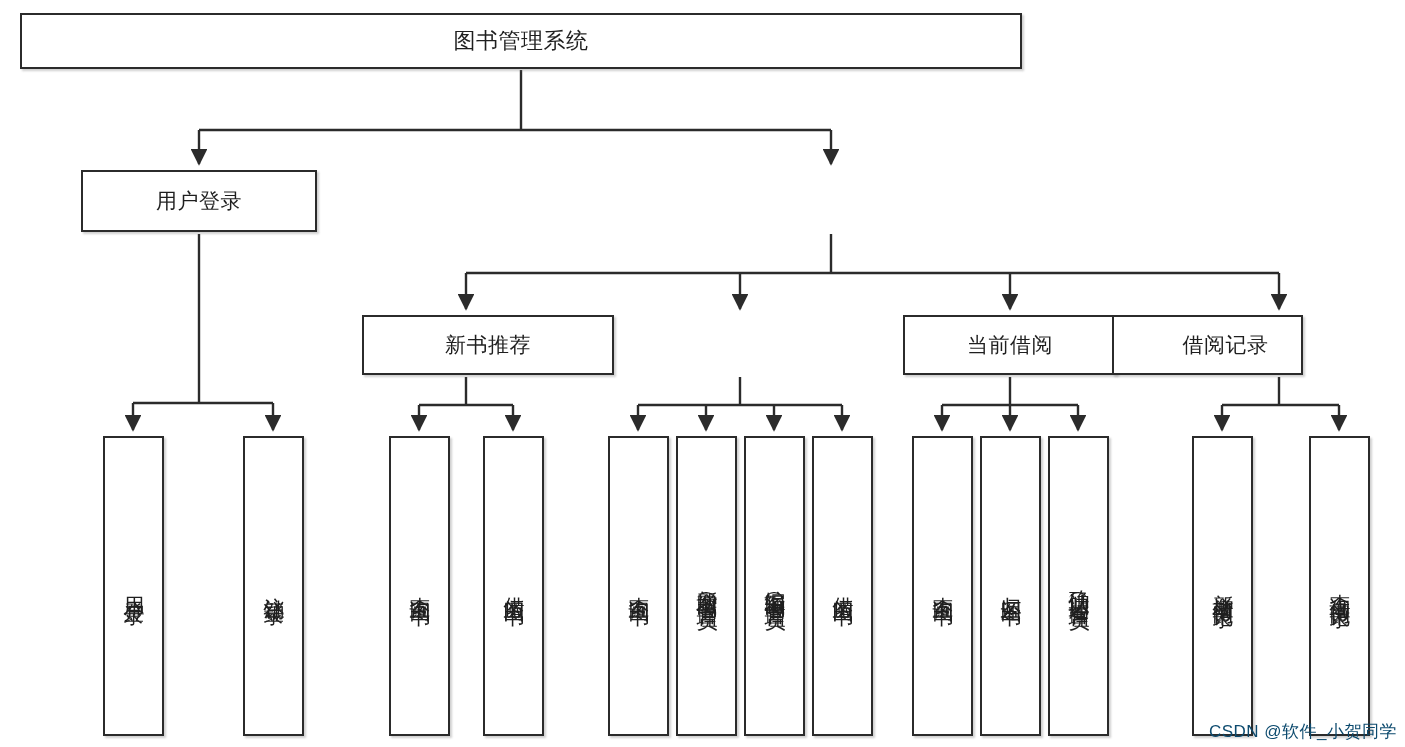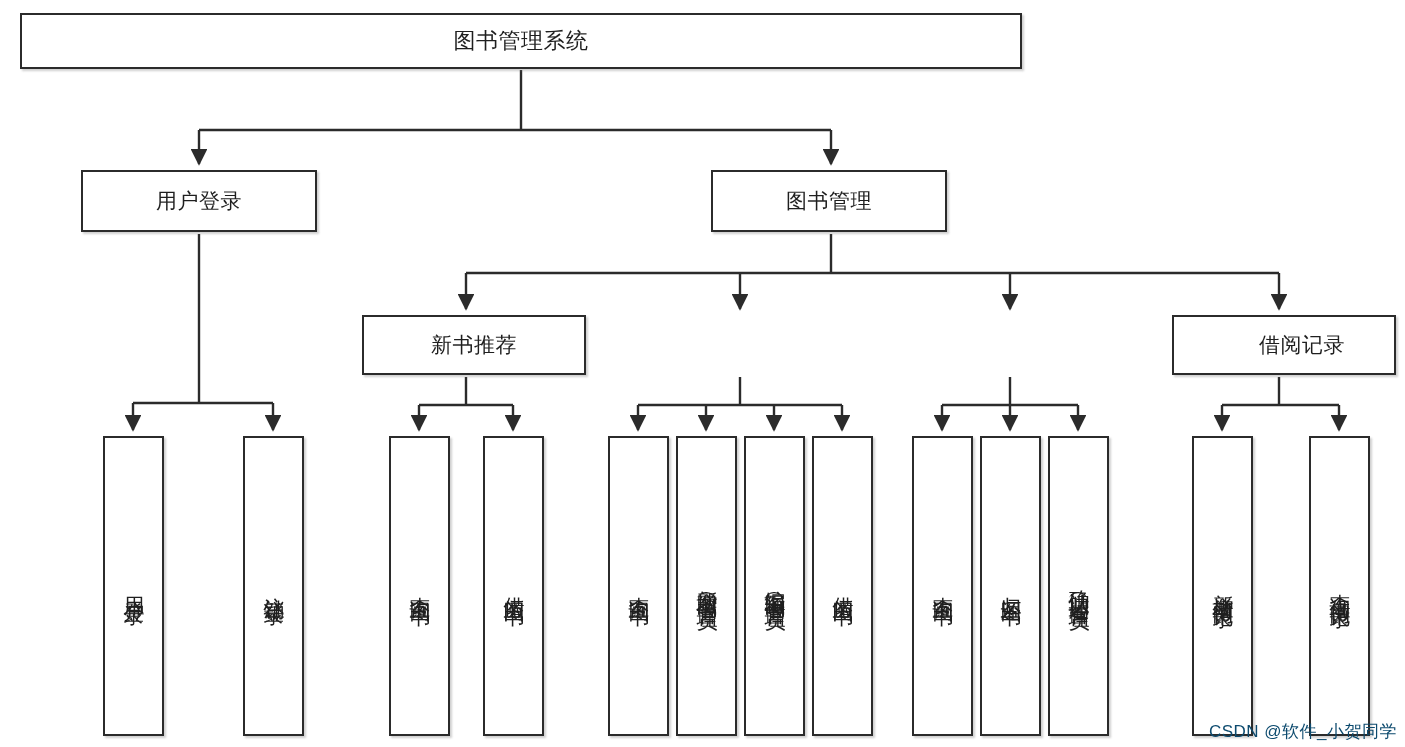--- a/index.html
+++ b/index.html
@@ -132,28 +132,28 @@
     </g>
   </svg>
 
   <div class="node horiz root" style="left:20px; top:13px; width:1002px; height:56px;">
     <span class="node-label">图书管理系统</span>
   </div>
 
   <div class="node horiz" style="left:81px; top:170px; width:236px; height:62px;">
     <span class="node-label">用户登录</span>
   </div>
-  <div class="node horiz" style="left:711px; top:170px; width:236px; height:62px;">
-    <span class="node-label">图书管理</span>
-  </div>
-
-  <div class="node horiz" style="left:362px; top:315px; width:224px; height:60px;">
+
+  <div class="node horiz" style="left:362px; top:315px; width:252px; height:60px;">
     <span class="node-label">新书推荐</span>
   </div>
-  <div class="node horiz" style="left:1172px; top:315px; width:224px; height:60px;padding-left:36px;">
+  <div class="node horiz" style="left:903px; top:315px; width:214px; height:60px;">
+    <span class="node-label">当前借阅</span>
+  </div>
+  <div class="node horiz" style="left:1112px; top:315px; width:191px; height:60px;padding-left:36px;">
     <span class="node-label">借阅记录</span>
   </div>
 
   <div class="node vert" style="left:103px; top:436px; width:61px; height:300px;">
     <span class="node-label">用户登录</span>
   </div>
   <div class="node vert" style="left:243px; top:436px; width:61px; height:300px;">
     <span class="node-label">注销登录</span>
   </div>
 

